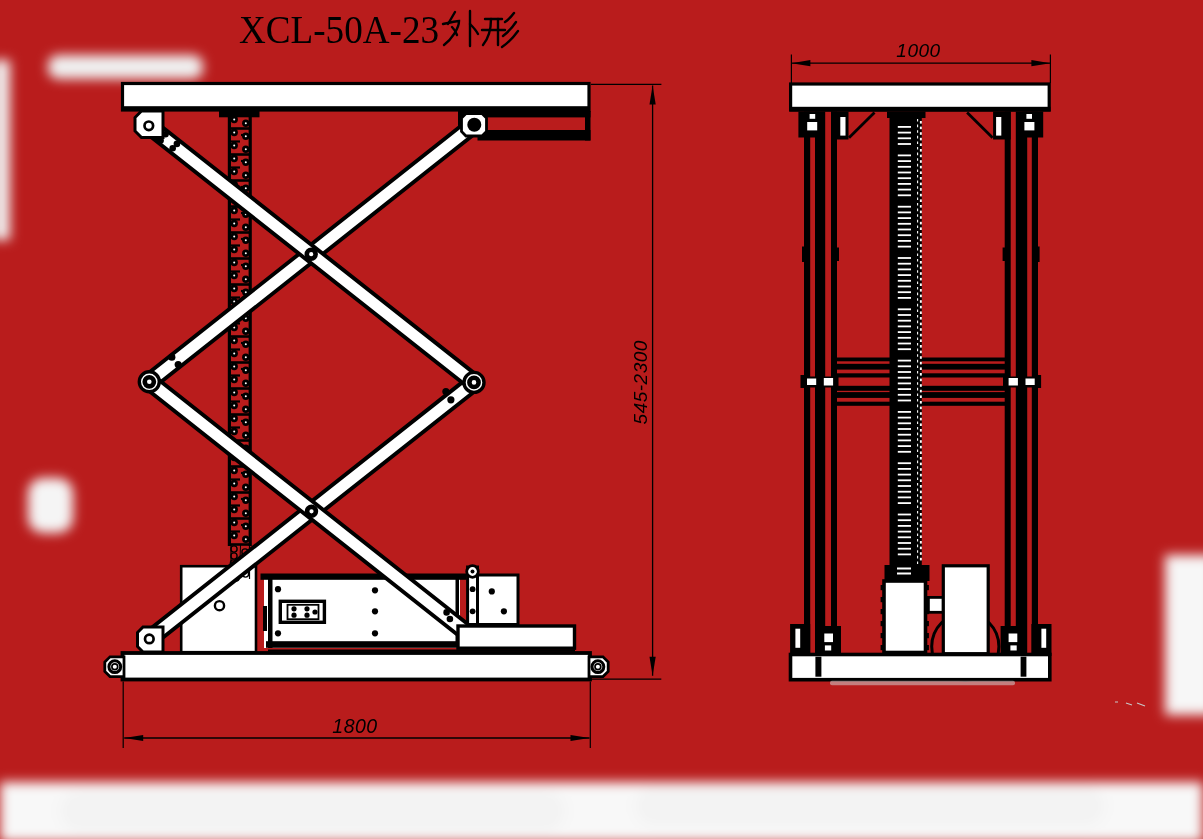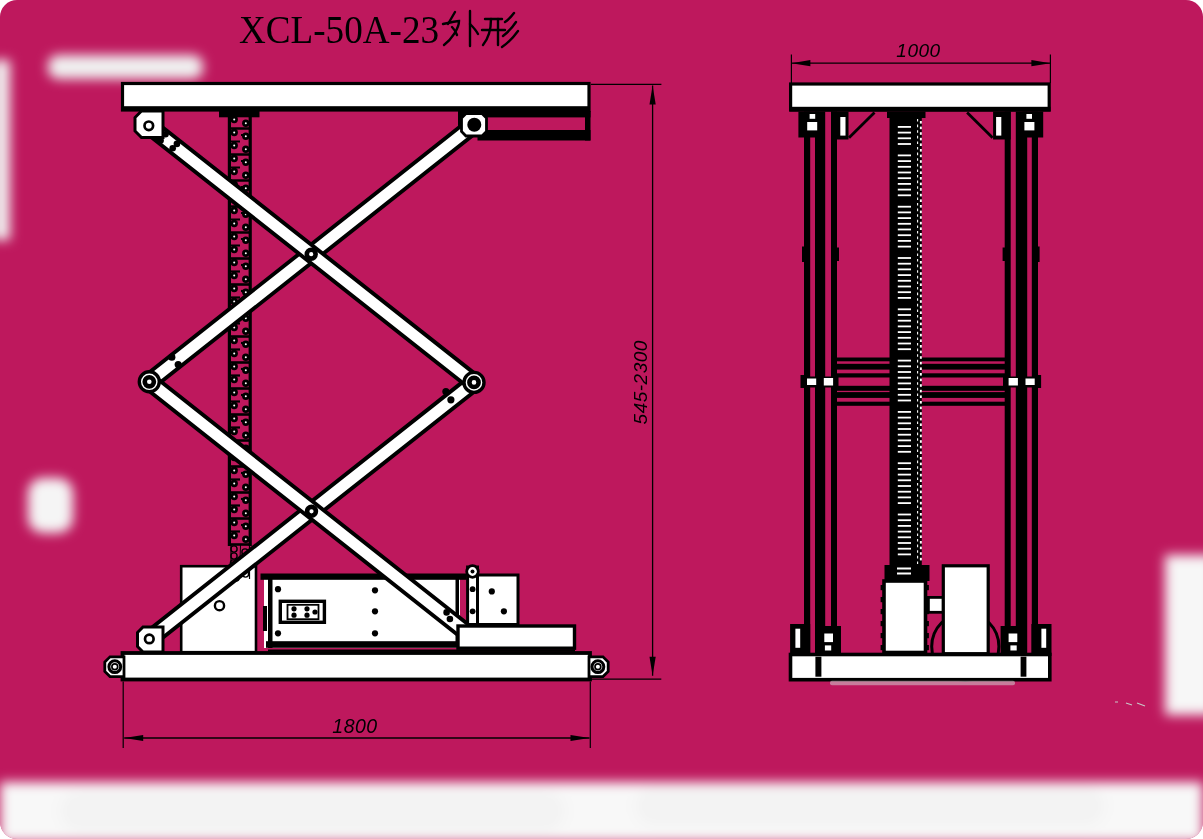--- a/index.html
+++ b/index.html
@@ -1,16 +1,16 @@
 <!DOCTYPE html>
 <html><head>
 <meta charset="utf-8">
 <style>
 html,body{margin:0;padding:0;background:#ffffff;}
-#page{width:1203px;height:839px;position:relative;background:#be185d;overflow:hidden;border-radius:17px;}
+#page{width:1203px;height:839px;position:relative;background:#b91c1c;overflow:hidden;}
 </style>
 </head>
 <body>
 <div id="page">
 <svg width="1203" height="839" viewBox="0 0 1203 839">
 <defs>
         <filter id="blurA" x="-50%" y="-50%" width="200%" height="200%">
           <feGaussianBlur stdDeviation="6"></feGaussianBlur>
         </filter>
       </defs>

